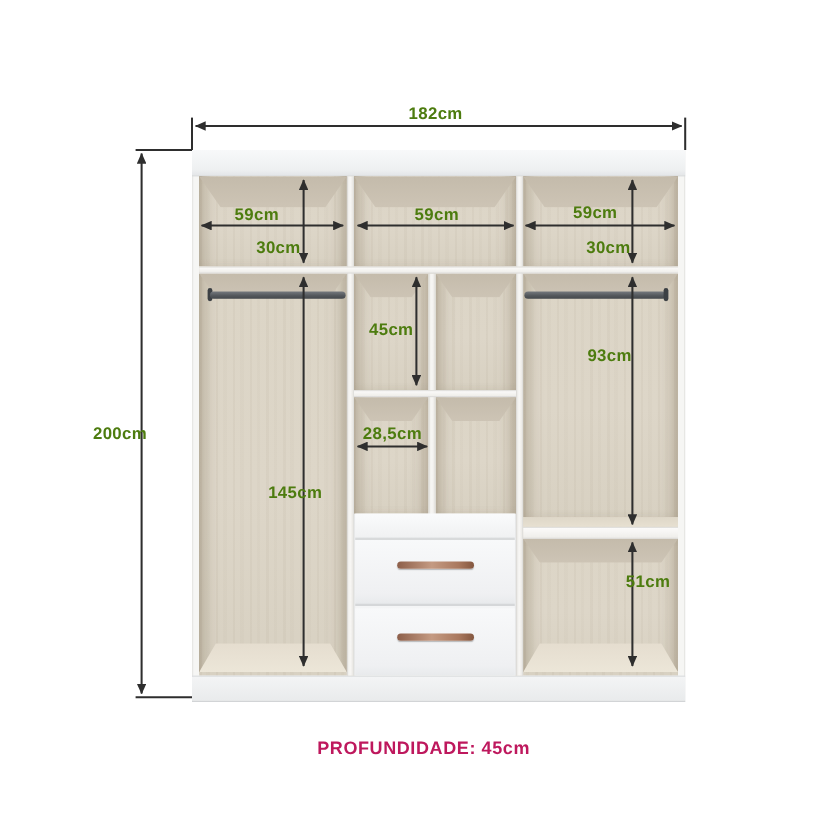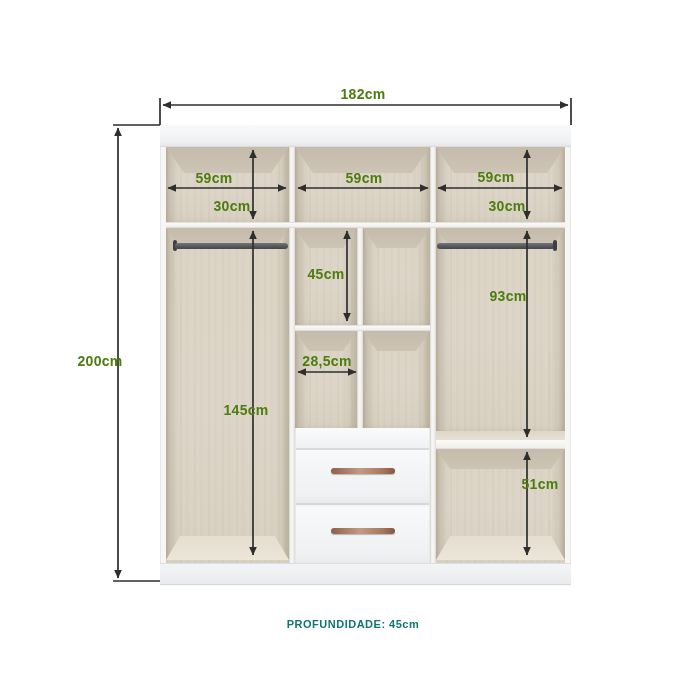--- a/index.html
+++ b/index.html
@@ -36,21 +36,21 @@
   .rod{background:linear-gradient(180deg,#74787d,#54585c 55%,#43474b);border-radius:3px;z-index:5;}
   .rod-cap{background:#3c4044;border-radius:2px;z-index:5;}
   
   .drawer-unit{background:#f4f5f6;z-index:4;border-left:1px solid rgba(0,0,0,.05);border-right:1px solid rgba(0,0,0,.05);box-sizing:border-box;}
   .drawer-band{position:absolute;left:0;top:0;width:100%;height:22px;background:linear-gradient(180deg,#fafbfc,#f0f1f2);border-bottom:2px solid #d8dadb;box-sizing:border-box;}
   .drawer{position:absolute;left:0;width:100%;background:linear-gradient(180deg,#f8f9fa,#eff0f2 85%,#e8eaec);border-bottom:2px solid #d5d7d9;box-sizing:border-box;}
   .handle{position:absolute;height:6px;border-radius:3px;background:linear-gradient(90deg,#8d5f4a,#c49a82 45%,#a9785e 80%,#84573f);box-shadow:0 1px 1px rgba(0,0,0,.25);z-index:5;}
   
   svg.dims{position:absolute;left:0;top:0;z-index:8;pointer-events:none;}
   .dim{position:absolute;transform:translate(-50%,-50%);font-weight:700;font-size:14px;letter-spacing:.3px;color:#4d7c0f;white-space:nowrap;z-index:9;}
-  .footer-label{position:absolute;transform:translate(-50%,-50%);font-weight:700;font-size:11px;letter-spacing:.5px;color:#0f766e;white-space:nowrap;z-index:9;}
+  .footer-label{position:absolute;transform:translate(-50%,-50%);font-weight:700;font-size:15px;letter-spacing:.5px;color:#be185d;white-space:nowrap;z-index:9;}
 </style>
 </head>
 <body>
 
 <div class="canvas">
 
   <div class="wardrobe">
     
   </div>
   <div class="abs interior wood"></div>

